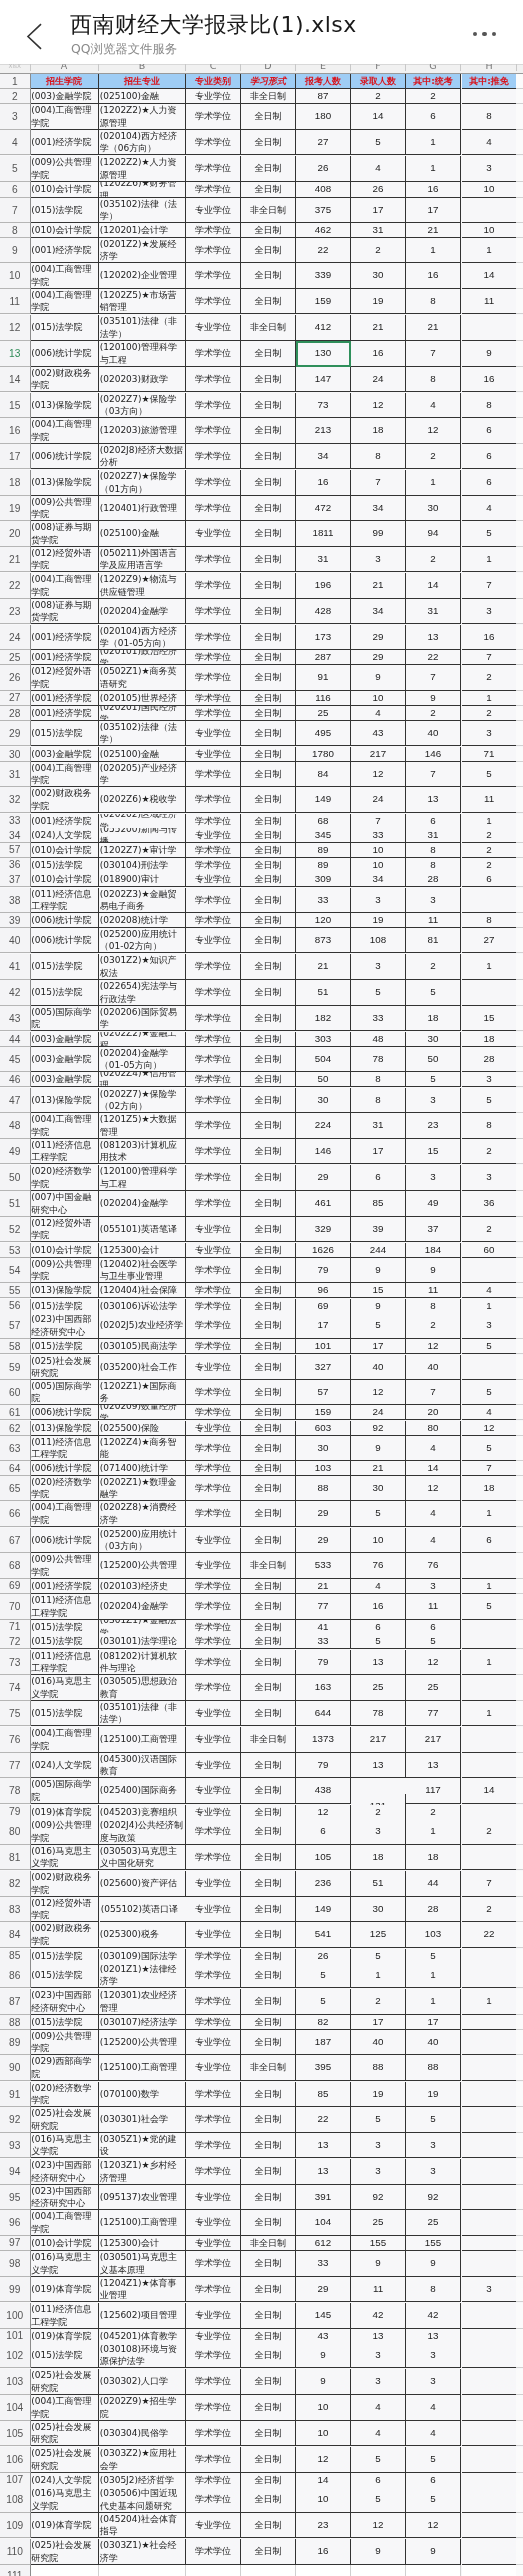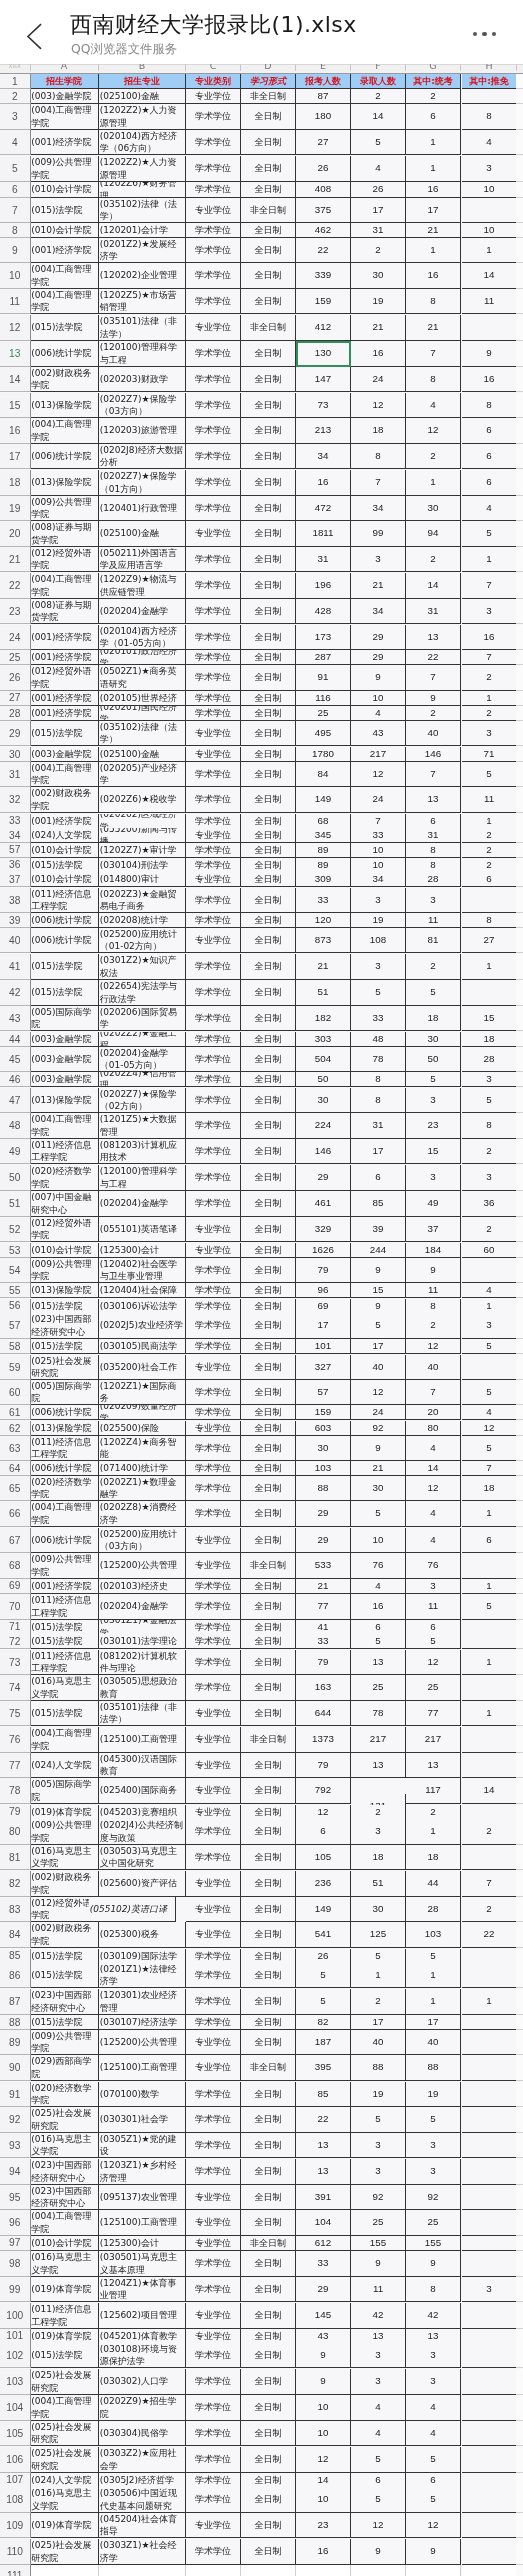--- a/index.html
+++ b/index.html
@@ -487,21 +487,21 @@
       <div class="cell ctr" style="left: 241px; width: 55px;">全日制</div>
       <div class="cell num" style="left: 296px; width: 55px;">89</div>
       <div class="cell num" style="left: 351px; width: 55px;">10</div>
       <div class="cell num" style="left: 406px; width: 55px;">8</div>
       <div class="cell num" style="left: 462px; width: 55px;">2</div>
       <div class="stub"></div>
     </div>
     <div class="row" style="top: 808px; height: 15.3px;">
       <div class="rownum">37</div>
       <div class="cell txt" style="left: 30.5px; width: 68px;">(010)会计学院</div>
-      <div class="cell txt" style="left: 99px; width: 87px;">(014800)审计</div>
+      <div class="cell txt" style="left: 99px; width: 87px;">(018900)审计</div>
       <div class="cell ctr" style="left: 186px; width: 55px;">专业学位</div>
       <div class="cell ctr" style="left: 241px; width: 55px;">全日制</div>
       <div class="cell num" style="left: 296px; width: 55px;">309</div>
       <div class="cell num" style="left: 351px; width: 55px;">34</div>
       <div class="cell num" style="left: 406px; width: 55px;">28</div>
       <div class="cell num" style="left: 462px; width: 55px;">6</div>
       <div class="stub"></div>
     </div>
     <div class="row" style="top: 824px; height: 25.4px;">
       <div class="rownum">38</div>
@@ -982,21 +982,21 @@
       <div class="cell num" style="left: 406px; width: 55px;">13</div>
       <div class="cell num" style="left: 462px; width: 55px;"></div>
       <div class="stub"></div>
     </div>
     <div class="row" style="top: 1714px; height: 26px;">
       <div class="rownum">78</div>
       <div class="cell txt" style="left: 30.5px; width: 68px;">(005)国际商学院</div>
       <div class="cell txt" style="left: 99px; width: 87px;">(025400)国际商务</div>
       <div class="cell ctr" style="left: 186px; width: 55px;">专业学位</div>
       <div class="cell ctr" style="left: 241px; width: 55px;">全日制</div>
-      <div class="cell num" style="left: 296px; width: 55px;">792</div>
+      <div class="cell num" style="left: 296px; width: 55px;">438</div>
       <div class="cell num" style="left: 351px; width: 55px; margin-top: 16px;">131</div>
       <div class="cell num" style="left: 406px; width: 55px;">117</div>
       <div class="cell num" style="left: 462px; width: 55px;">14</div>
       <div class="stub"></div>
     </div>
     <div class="row" style="top: 1741px; height: 14.5px;">
       <div class="rownum">79</div>
       <div class="cell txt" style="left: 30.5px; width: 68px;">(019)体育学院</div>
       <div class="cell txt" style="left: 99px; width: 87px;">(045203)竞赛组织</div>
       <div class="cell ctr" style="left: 186px; width: 55px;">专业学位</div>
@@ -1039,21 +1039,21 @@
       <div class="cell ctr" style="left: 241px; width: 55px;">全日制</div>
       <div class="cell num" style="left: 296px; width: 55px;">236</div>
       <div class="cell num" style="left: 351px; width: 55px;">51</div>
       <div class="cell num" style="left: 406px; width: 55px;">44</div>
       <div class="cell num" style="left: 462px; width: 55px;">7</div>
       <div class="stub"></div>
     </div>
     <div class="row" style="top: 1833px; height: 25.4px;">
       <div class="rownum">83</div>
       <div class="cell txt" style="left: 30.5px; width: 68px;">(012)经贸外语学院</div>
-      <div class="cell txt" style="left: 89px; width: 87px; font-style: italic;">(055102)英语口译</div>
+      <div class="cell txt" style="left: 100px; width: 87px;">(055102)英语口译</div>
       <div class="cell ctr" style="left: 186px; width: 55px;">专业学位</div>
       <div class="cell ctr" style="left: 241px; width: 55px;">全日制</div>
       <div class="cell num" style="left: 296px; width: 55px;">149</div>
       <div class="cell num" style="left: 351px; width: 55px;">30</div>
       <div class="cell num" style="left: 406px; width: 55px;">28</div>
       <div class="cell num" style="left: 462px; width: 55px;">2</div>
       <div class="stub"></div>
     </div>
     <div class="row" style="top: 1858px; height: 26px;">
       <div class="rownum">84</div>

